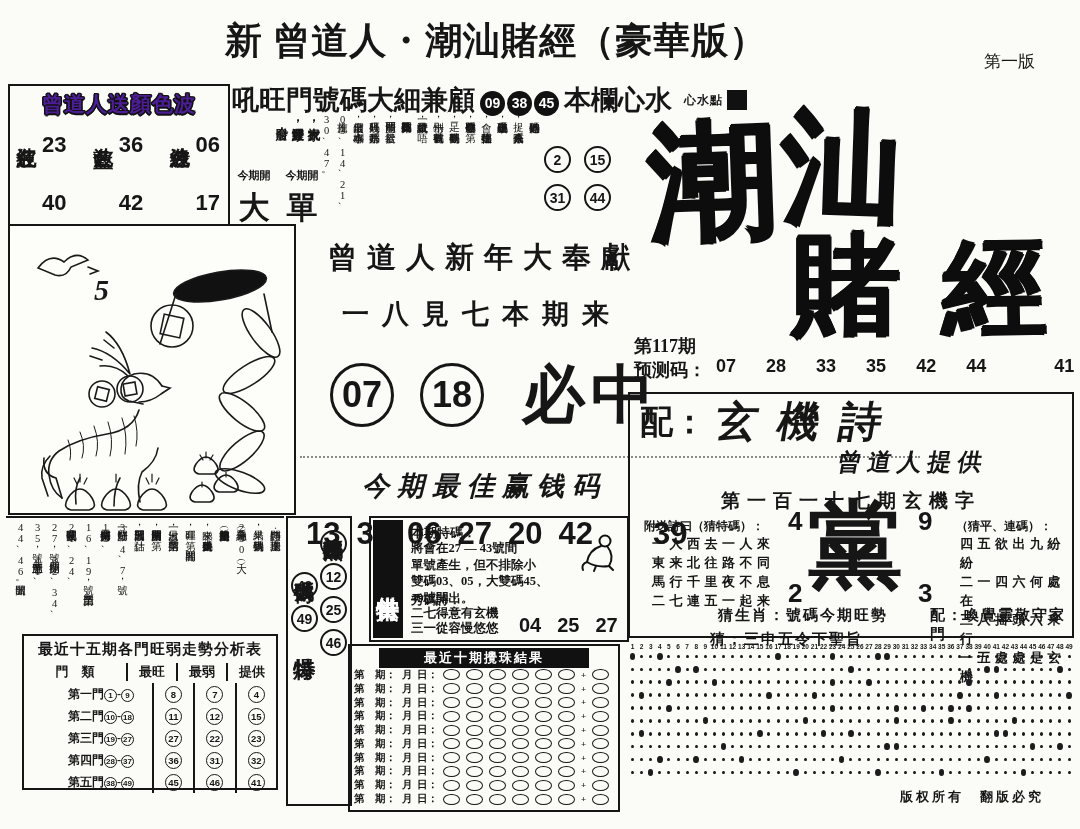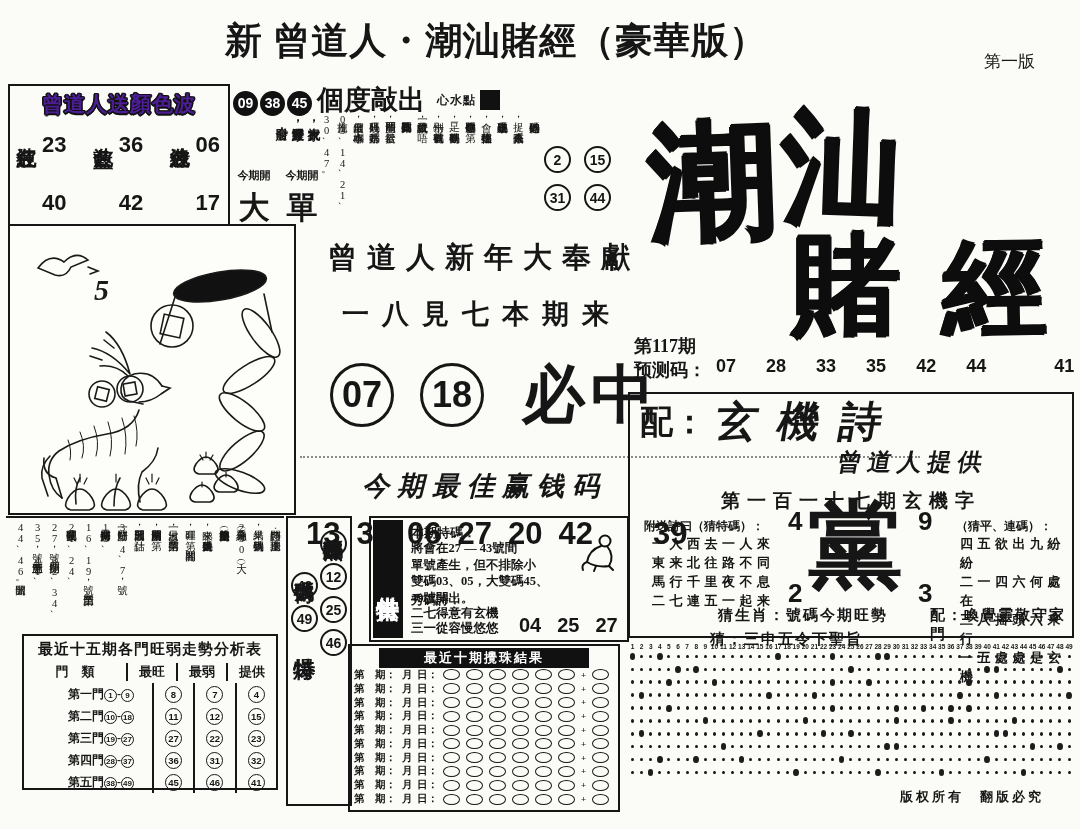--- a/index.html
+++ b/index.html
@@ -155,22 +155,23 @@
         <div class="cw-label vtext">綠色波</div>
         <div class="cw-nums">
           <span>06</span>
           <span>17</span>
         </div>
       </div>
     </div>
 </div>
 
 <div class="abs" id="headline">
+  <span>吼旺門號碼大細兼顧</span>
   <span><span class="fcircle">09</span><span class="fcircle">38</span><span class="fcircle">45</span></span>
-  <span>個度敲出</span>
+  <span>本欄心水</span>
   <span id="hl-note">心水點</span>
   <span id="hl-blob"></span>
 </div>
 
 <div class="abs vtext" id="comm-top">近期的特碼難
 捉，真系令人唔信，
 總是在小號碼出現，
 會，如往往都唔信正
 門號碼令你發財，第
 二足，號碼今期旺勢

